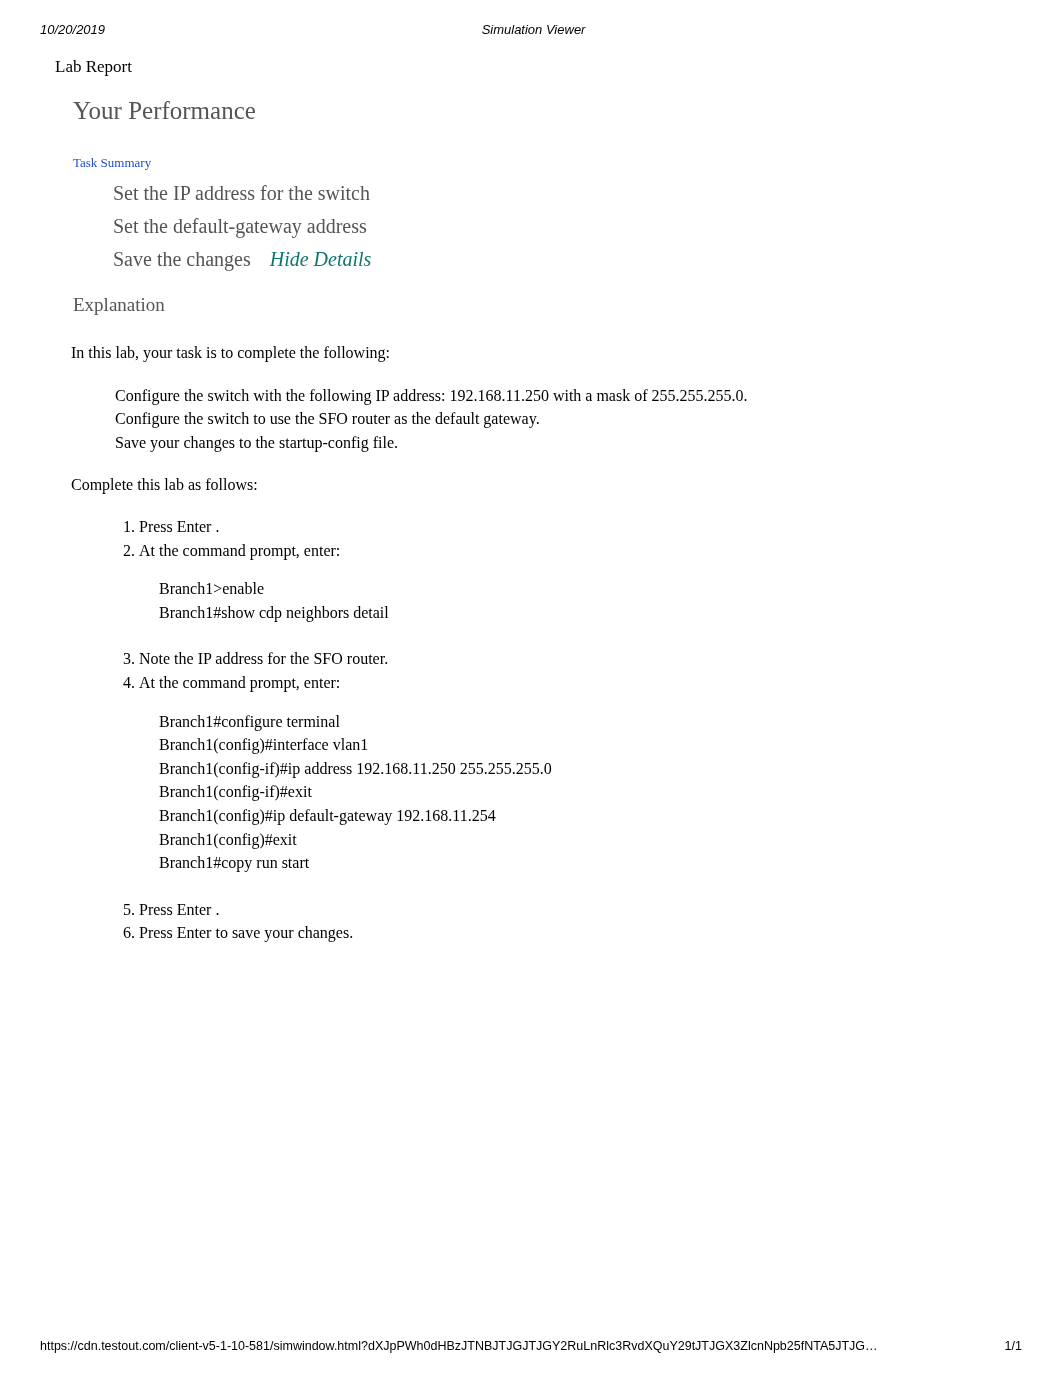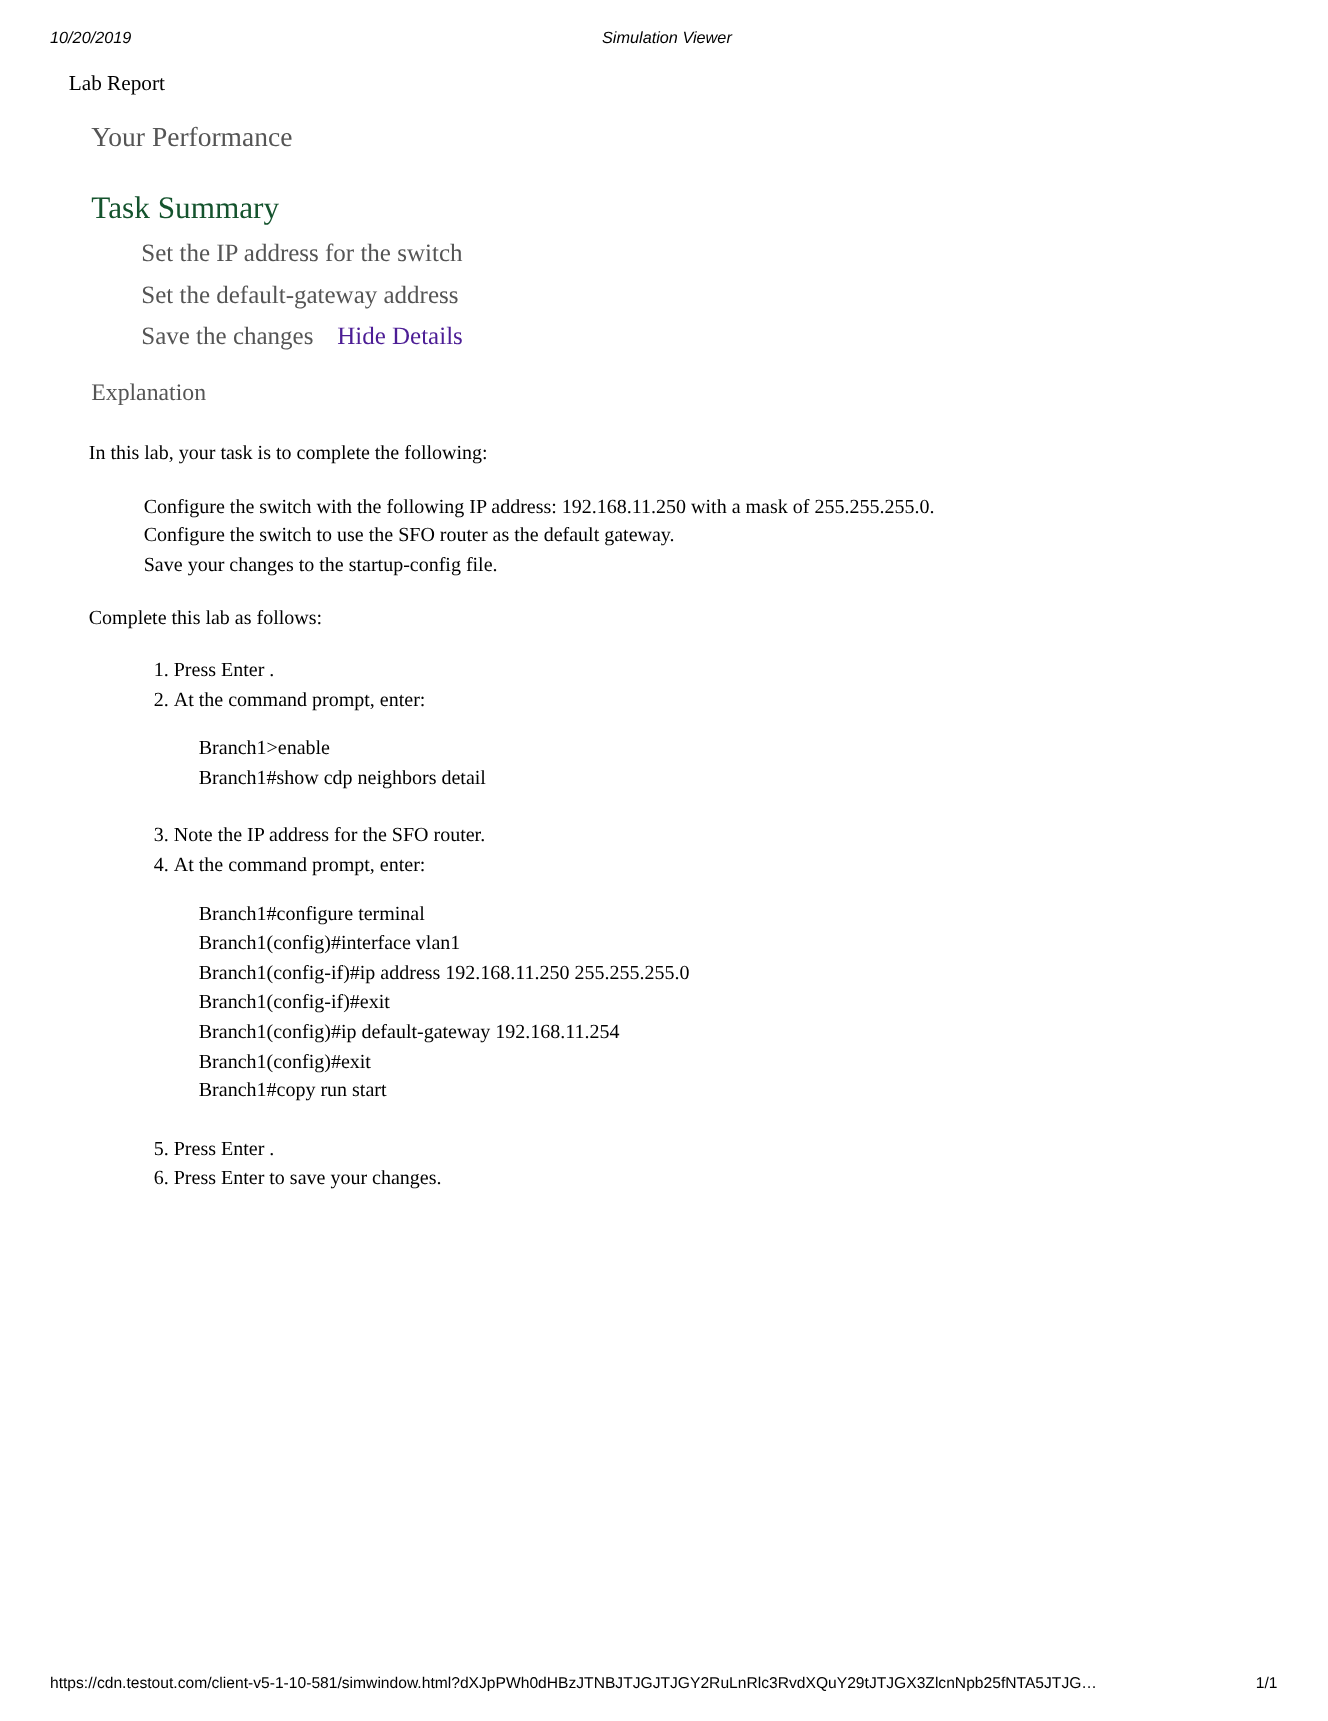--- a/index.html
+++ b/index.html
@@ -32,60 +32,61 @@
       padding-right: 60px;
     }
     .content {
       padding: 0 55px 0 55px;
     }
     .lab-report-title {
       font-size: 17px;
       padding: 12px 0 14px 0;
     }
     .section-heading {
-      font-size: 22px;
+      font-size: 25px;
       color: #555;
       padding: 6px 0 8px 18px;
     }
     .performance-block {
       display: flex;
       justify-content: space-between;
       padding: 10px 95px 4px 16px;
       font-size: 16px;
     }
     .performance-left {
       flex: 0 0 auto;
     }
     .performance-right {
       flex: 0 0 auto;
       text-align: right;
     }
     .performance-row {
       padding: 4px 0;
     }
     .task-summary-heading {
-      font-size: 25px;
-      color: #14532d;
+      font-size: 13px;
+      color: #1d4ed8;
       padding: 22px 0 4px 18px;
     }
     .task-list {
       padding: 2px 0 0 58px;
     }
     .task-item {
       padding: 5px 0;
       font-size: 20px;
       color: #555;
     }
     .task-item .label {
       color: #555;
     }
     .hide-details {
-      color: #4c1d95;
+      color: #0f766e;
       margin-left: 14px;
       cursor: pointer;
+      font-style: italic;
     }
     .sub-task-list {
       padding: 6px 0 0 68px;
     }
     .sub-task-item {
       padding: 6px 0;
       font-size: 15px;
       color: #555;
     }
     .explanation-heading {

